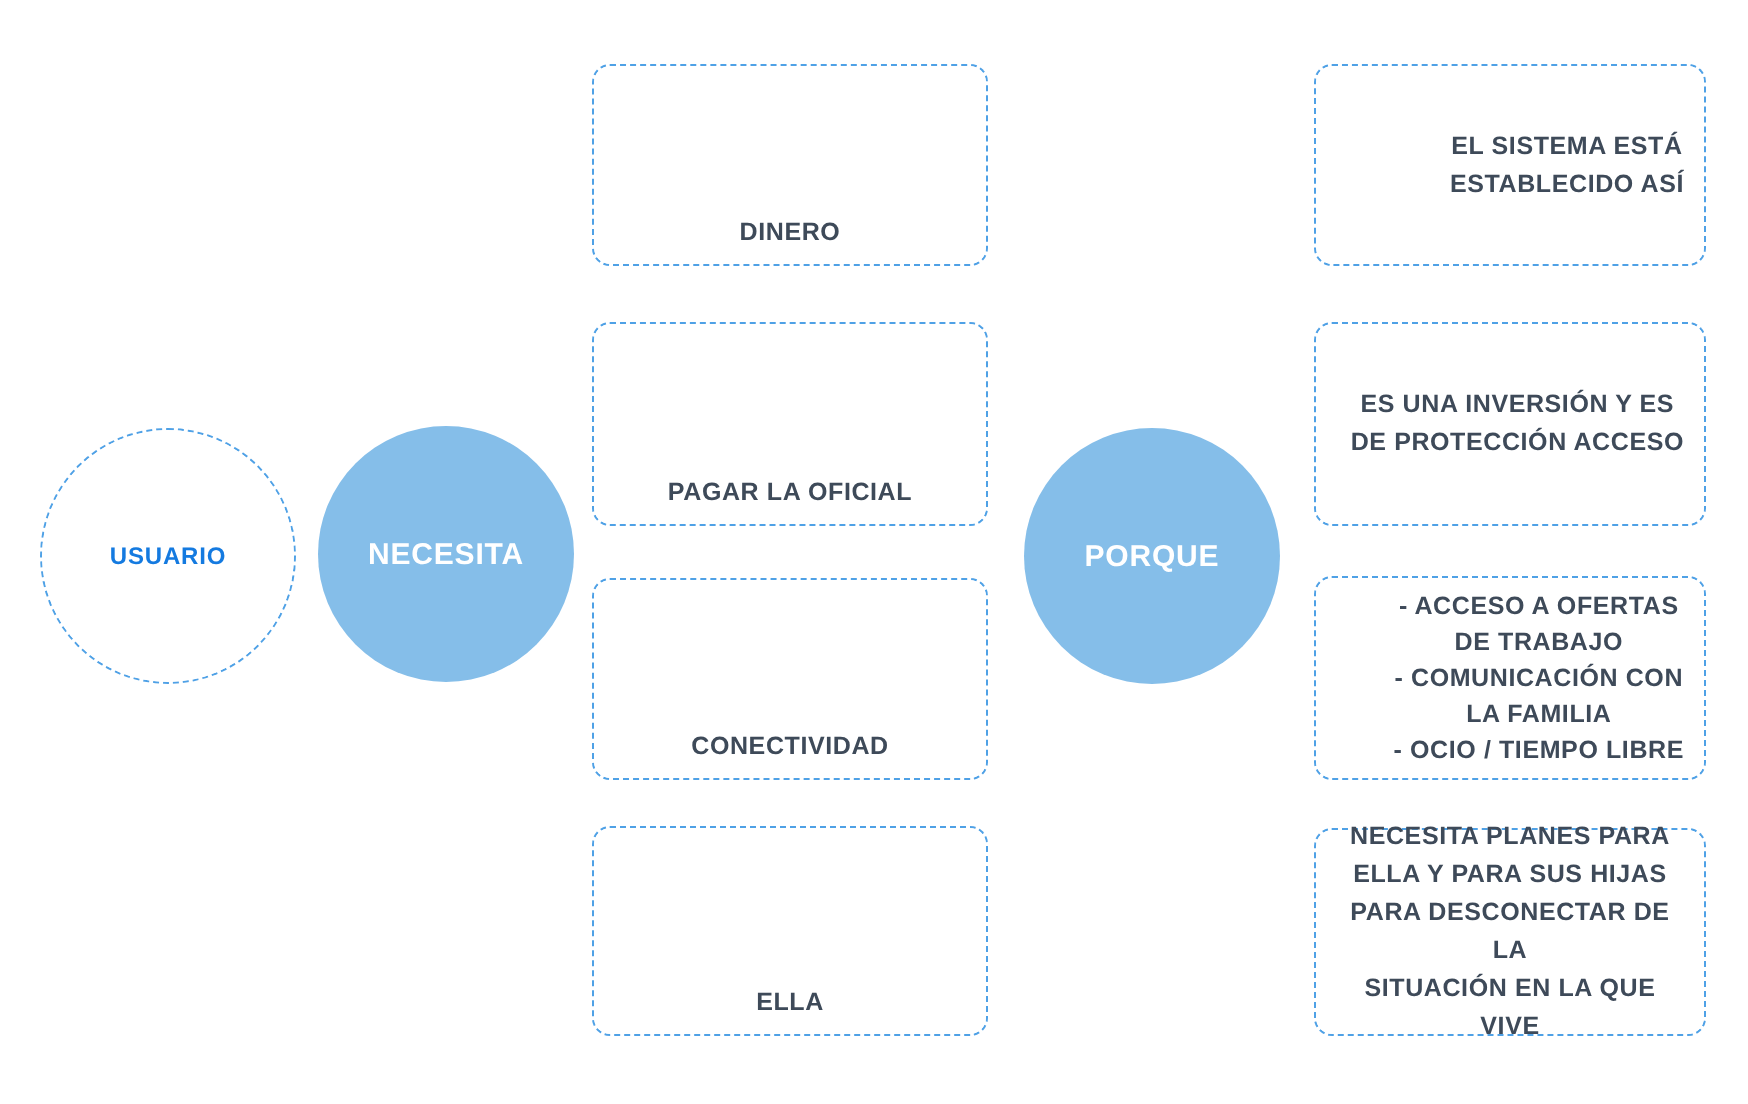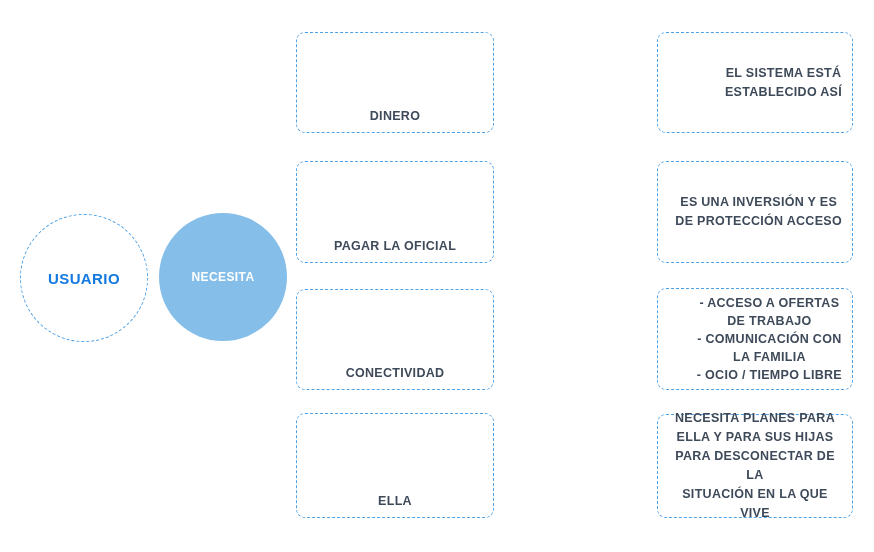--- a/index.html
+++ b/index.html
@@ -28,27 +28,27 @@
   }
   .circle.dashed {
     border: 1.5px dashed #4fa1e6;
     background: #ffffff;
   }
   .circle.solid {
     background: #85bee9;
   }
   .circle-label {
     font-weight: bold;
-    font-size: 12px;
+    font-size: 15px;
     letter-spacing: 0.4px;
     color: #ffffff;
   }
   .usuario-label {
     font-weight: bold;
-    font-size: 15px;
+    font-size: 12px;
     letter-spacing: 0.4px;
     color: #147ae0;
   }
   .box {
     position: absolute;
     border: 1.5px dashed #4fa1e6;
     border-radius: 9px;
     box-sizing: border-box;
     background: #ffffff;
     display: flex;
@@ -86,20 +86,23 @@
 <div class="canvas">
 
   <div class="circle dashed pos-usuario">
     <span class="usuario-label">USUARIO</span>
   </div>
 
   <div class="circle solid pos-necesita">
     <span class="circle-label">NECESITA</span>
   </div>
 
+  <div class="circle solid pos-porque">
+    <span class="circle-label">PORQUE</span>
+  </div>
 
   <div class="box mid pos-row1">
     <span class="box-label">DINERO</span>
   </div>
   <div class="box mid pos-row2">
     <span class="box-label">PAGAR LA OFICIAL</span>
   </div>
   <div class="box mid pos-row3">
     <span class="box-label">CONECTIVIDAD</span>
   </div>

